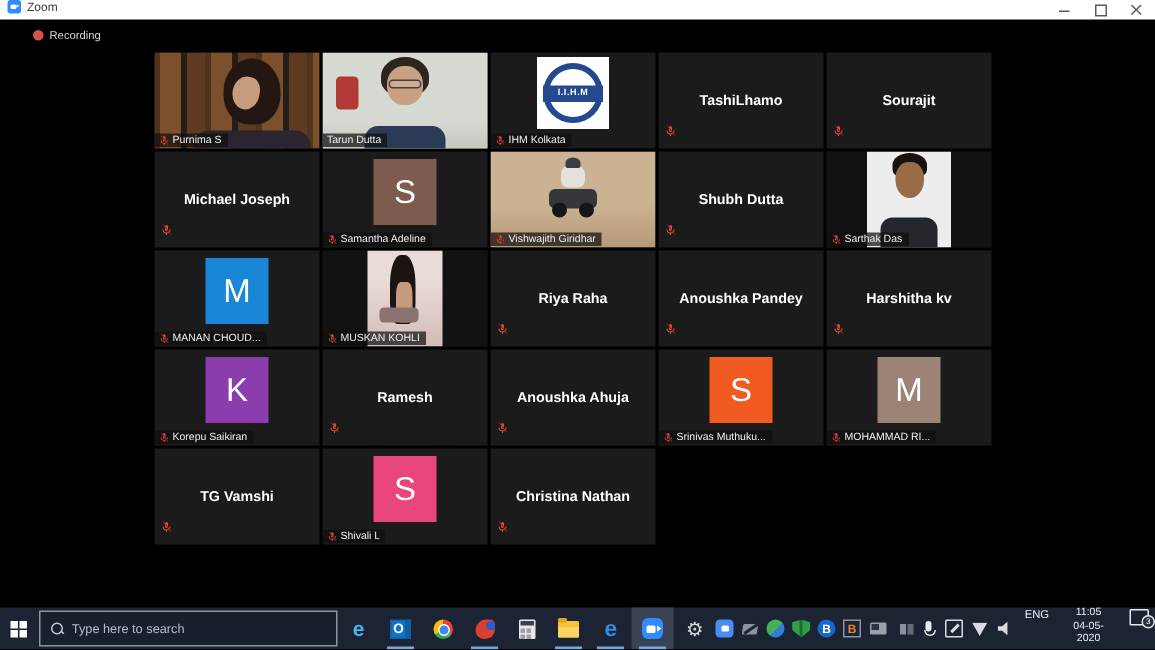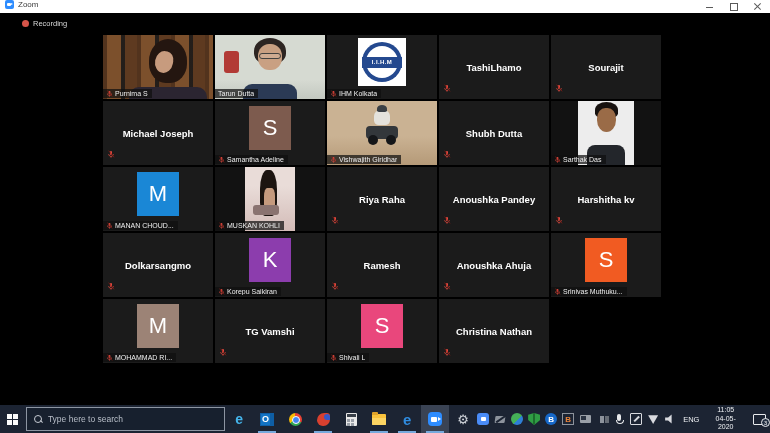--- a/index.html
+++ b/index.html
@@ -141,21 +141,21 @@
   .ic-folder { width:14px; height:11px; background:#f9c23c; border-radius:1px; position:relative; }
   .ic-folder::before { content:""; position:absolute; left:0; top:-2px; width:6px; height:3px; background:#e0a32a; border-radius:1px 1px 0 0; }
   .ic-folder::after { content:""; position:absolute; left:0; bottom:0; width:14px; height:7px; background:#fcd462; border-radius:0 0 1px 1px; }
   .ic-edge { color:#2f8ce0; font-size:15px; font-weight:bold; line-height:1; }
   .ic-zoomapp { width:14px; height:14px; background:#2d8cff; border-radius:4px; position:relative; }
   .ic-zoomapp::before { content:""; position:absolute; left:2.5px; top:4.5px; width:6px; height:5px; background:#fff; border-radius:1px; }
   .ic-zoomapp::after { content:""; position:absolute; right:1.5px; top:5px; border-left:3px solid #fff; border-top:2px solid transparent; border-bottom:2px solid transparent; }
   .ic-gear { color:#cfd3d9; font-size:13px; line-height:1; }
 
   
-  .tray { margin-left:auto; display:flex; align-items:center; gap:5px; padding-right:3px; }
+  .tray { margin-left:auto; display:flex; gap:5px; padding-right:3px; }
   .tric { width:12px; height:12px; position:relative; display:flex; align-items:center; justify-content:center; flex:none; cursor:pointer; }
   .tric-zoom-tray { background:#4a8cf7; border-radius:3px; }
   .tric-zoom-tray::before { content:""; width:5px; height:4px; background:#fff; border-radius:1px; }
   .tric-display-off::before { content:""; width:10px; height:7px; background:#8d939c; border-radius:1px; transform:skewX(-8deg); }
   .tric-display-off::after { content:""; position:absolute; left:1px; top:5px; width:12px; height:1.5px; background:#1c2433; transform:rotate(-35deg); }
   .tric-sync-green { background:linear-gradient(135deg,#45b058 55%,#2e7fd6 55%); border-radius:50%; }
   .tric-shield-green { background:#2f9e44; clip-path:polygon(50% 0,100% 15%,100% 58%,50% 100%,0 58%,0 15%); }
   .tric-shield-green::before { content:""; width:2px; height:12px; background:#1d6b2d; }
   .tric-bluetooth { background:#1668c9; border-radius:50%; color:#fff; font-size:8px; font-weight:bold; }
   .tric-bluetooth::before { content:"B"; }
@@ -365,28 +365,20 @@
         </div>
         <div class="tile">
           <div class="cname">Harshitha kv</div>
           <span class="mic-solo"><svg class="mic" viewBox="0 0 24 24">
               <path fill="#e04a3f" d="M12 15a3 3 0 0 0 3-3V6a3 3 0 1 0-6 0v6a3 3 0 0 0 3 3z"></path>
               <path fill="#e04a3f" d="M18 12a6 6 0 0 1-12 0H4a8 8 0 0 0 7 7.94V23h2v-3.06A8 8 0 0 0 20 12h-2z"></path>
               <path stroke="#8e1f18" stroke-width="2.4" fill="none" d="M5 2l16 20"></path>
             </svg></span>
         </div>
         <div class="tile">
-          <div class="cname">Dolkarsangmo</div>
-          <span class="mic-solo"><svg class="mic" viewBox="0 0 24 24">
-              <path fill="#e04a3f" d="M12 15a3 3 0 0 0 3-3V6a3 3 0 1 0-6 0v6a3 3 0 0 0 3 3z"></path>
-              <path fill="#e04a3f" d="M18 12a6 6 0 0 1-12 0H4a8 8 0 0 0 7 7.94V23h2v-3.06A8 8 0 0 0 20 12h-2z"></path>
-              <path stroke="#8e1f18" stroke-width="2.4" fill="none" d="M5 2l16 20"></path>
-            </svg></span>
-        </div>
-        <div class="tile">
           <div class="sq" style="background:#8c3dad">K</div>
           <div class="nlabel">
             <svg class="mic" viewBox="0 0 24 24">
               <path fill="#e04a3f" d="M12 15a3 3 0 0 0 3-3V6a3 3 0 1 0-6 0v6a3 3 0 0 0 3 3z"></path>
               <path fill="#e04a3f" d="M18 12a6 6 0 0 1-12 0H4a8 8 0 0 0 7 7.94V23h2v-3.06A8 8 0 0 0 20 12h-2z"></path>
               <path stroke="#8e1f18" stroke-width="2.4" fill="none" d="M5 2l16 20"></path>
             </svg>
             <span>Korepu Saikiran</span>
           </div>
         </div>

